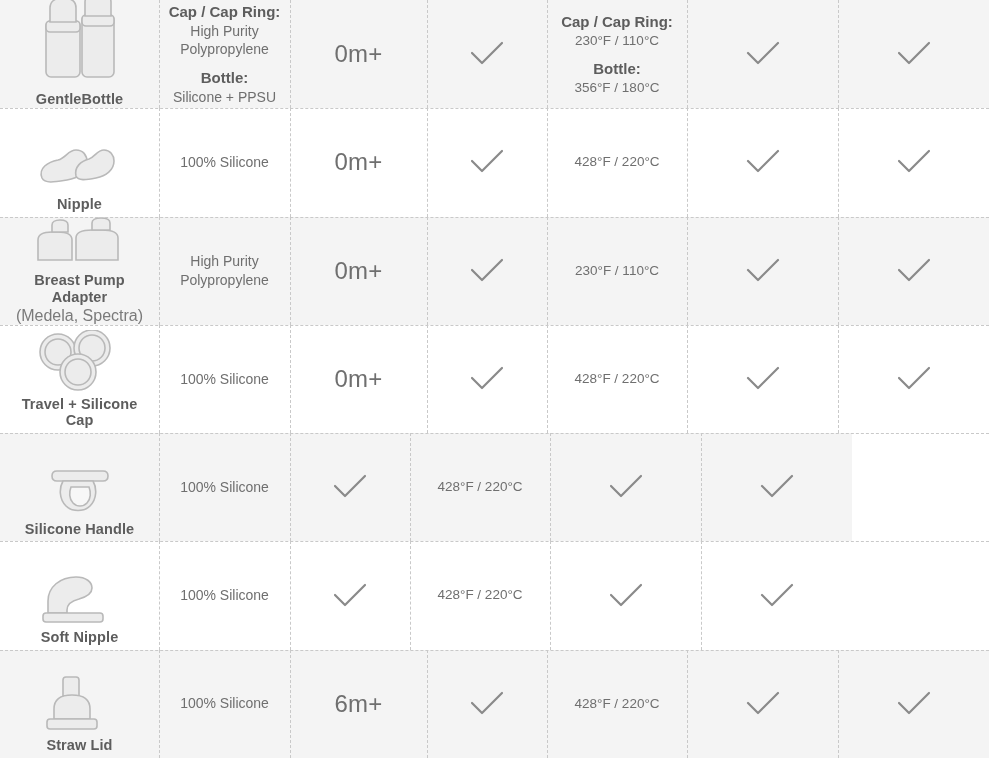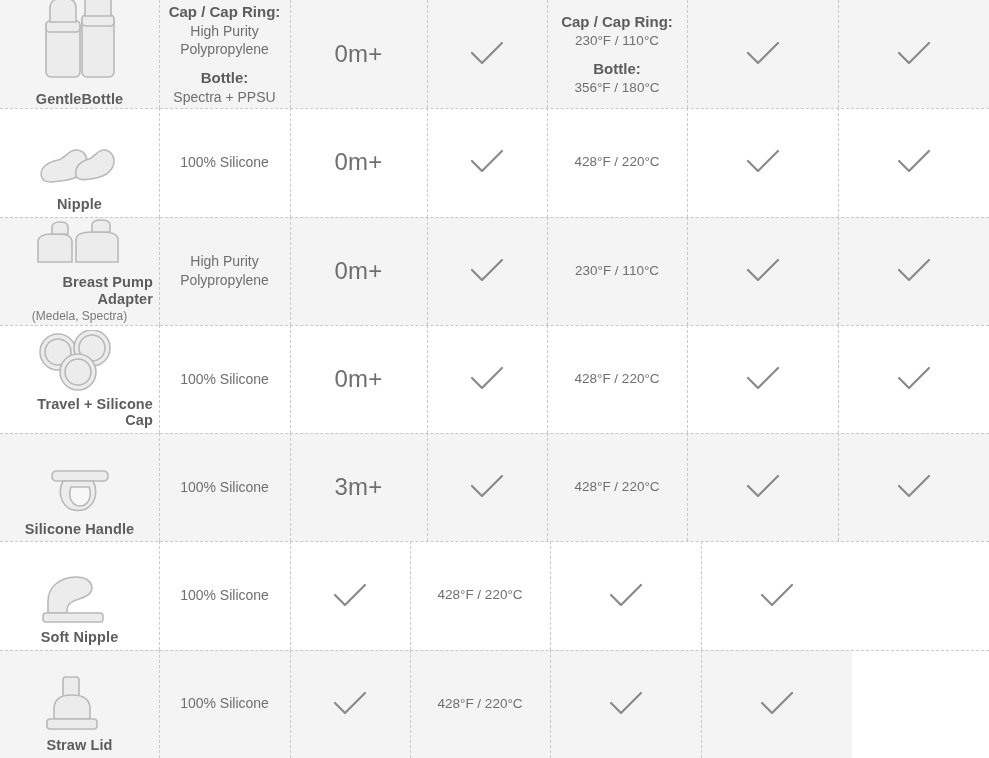--- a/index.html
+++ b/index.html
@@ -58,21 +58,21 @@
   .cell + .cell::before {
     content: "";
     position: absolute;
     left: 0;
     top: 0;
     bottom: 0;
     width: 0;
     border-left: 1px dashed #c9c9c9;
   }
 
-  .col-product  { width: 159px; text-align: right; }
+  .col-product  { width: 159px; }
   .col-material { width: 131px; }
   .col-age      { width: 137px; }
   .col-dish     { width: 120px; }
   .col-temp     { width: 140px; }
   .col-steril   { width: 151px; }
   .col-freeze   { width: 151px; }
 
   .product-icon {
     width: 110px;
     height: 86px;
@@ -84,21 +84,21 @@
   .product-icon svg { display: block; }
 
   .product-name {
     font-size: 14.5px;
     color: #5d5d5d;
     font-weight: bold;
     line-height: 1.15;
     letter-spacing: 0.1px;
   }
   .product-sub {
-    font-size: 12px;
+    font-size: 16px;
     color: #7a7a7a;
     line-height: 1.2;
     margin-top: 1px;
   }
 
   .material-text {
     font-size: 14px;
     line-height: 1.35;
     color: #6f6f6f;
   }
@@ -159,21 +159,21 @@
     </div>
 
     <div class="cell col-material">
       <div class="material-text">
         <div class="material-block">
           <span class="material-head">Cap / Cap Ring:</span>
           <span class="material-body">High Purity Polypropylene</span>
         </div>
         <div class="material-block">
           <span class="material-head">Bottle:</span>
-          <span class="material-body">Spectra + PPSU</span>
+          <span class="material-body">Silicone + PPSU</span>
         </div>
       </div>
     </div>
 
     <div class="cell col-age">
       <div class="age-text">0m+</div>
     </div>
 
     <div class="cell col-dish">
       <span class="check">
@@ -361,23 +361,20 @@
             <path d="M26 16c-4 7-4 18 3 25 6 6 18 6 24 0 7-7 7-18 3-25z"></path>
             <path d="M34 22c-2 5-2 12 2 16 4 4 10 4 14 0 4-4 4-11 2-16z" fill="#f7f7f7"></path>
           </g>
         </svg>
       </div>
       <div class="product-name">Silicone Handle</div>
     </div>
     <div class="cell col-material">
       <div class="material-text">100% Silicone</div>
     </div>
-    <div class="cell col-age">
-      <div class="age-text">3m+</div>
-    </div>
     <div class="cell col-dish">
       <span class="check">
         <svg width="34" height="26" viewBox="0 0 34 26">
             <path d="M2 12 L12 22 L32 2" fill="none" stroke="#8a8a8a" stroke-width="2.2" stroke-linecap="round" stroke-linejoin="round"></path>
           </svg>
       </span>
     </div>
     <div class="cell col-temp">
       <div class="temp-text">428°F / 220°C</div>
     </div>
@@ -447,20 +444,23 @@
             <path d="M22 48V38c0-9 6-14 18-14s18 5 18 14v10z"></path>
             <path d="M18 48h44c2 0 3 1 3 3v4c0 2-1 3-3 3H18c-2 0-3-1-3-3v-4c0-2 1-3 3-3z"></path>
           </g>
         </svg>
       </div>
       <div class="product-name">Straw Lid</div>
     </div>
     <div class="cell col-material">
       <div class="material-text">100% Silicone</div>
     </div>
+    <div class="cell col-age">
+      <div class="age-text">6m+</div>
+    </div>
     <div class="cell col-dish">
       <span class="check">
         <svg width="34" height="26" viewBox="0 0 34 26">
             <path d="M2 12 L12 22 L32 2" fill="none" stroke="#8a8a8a" stroke-width="2.2" stroke-linecap="round" stroke-linejoin="round"></path>
           </svg>
       </span>
     </div>
     <div class="cell col-temp">
       <div class="temp-text">428°F / 220°C</div>
     </div>

